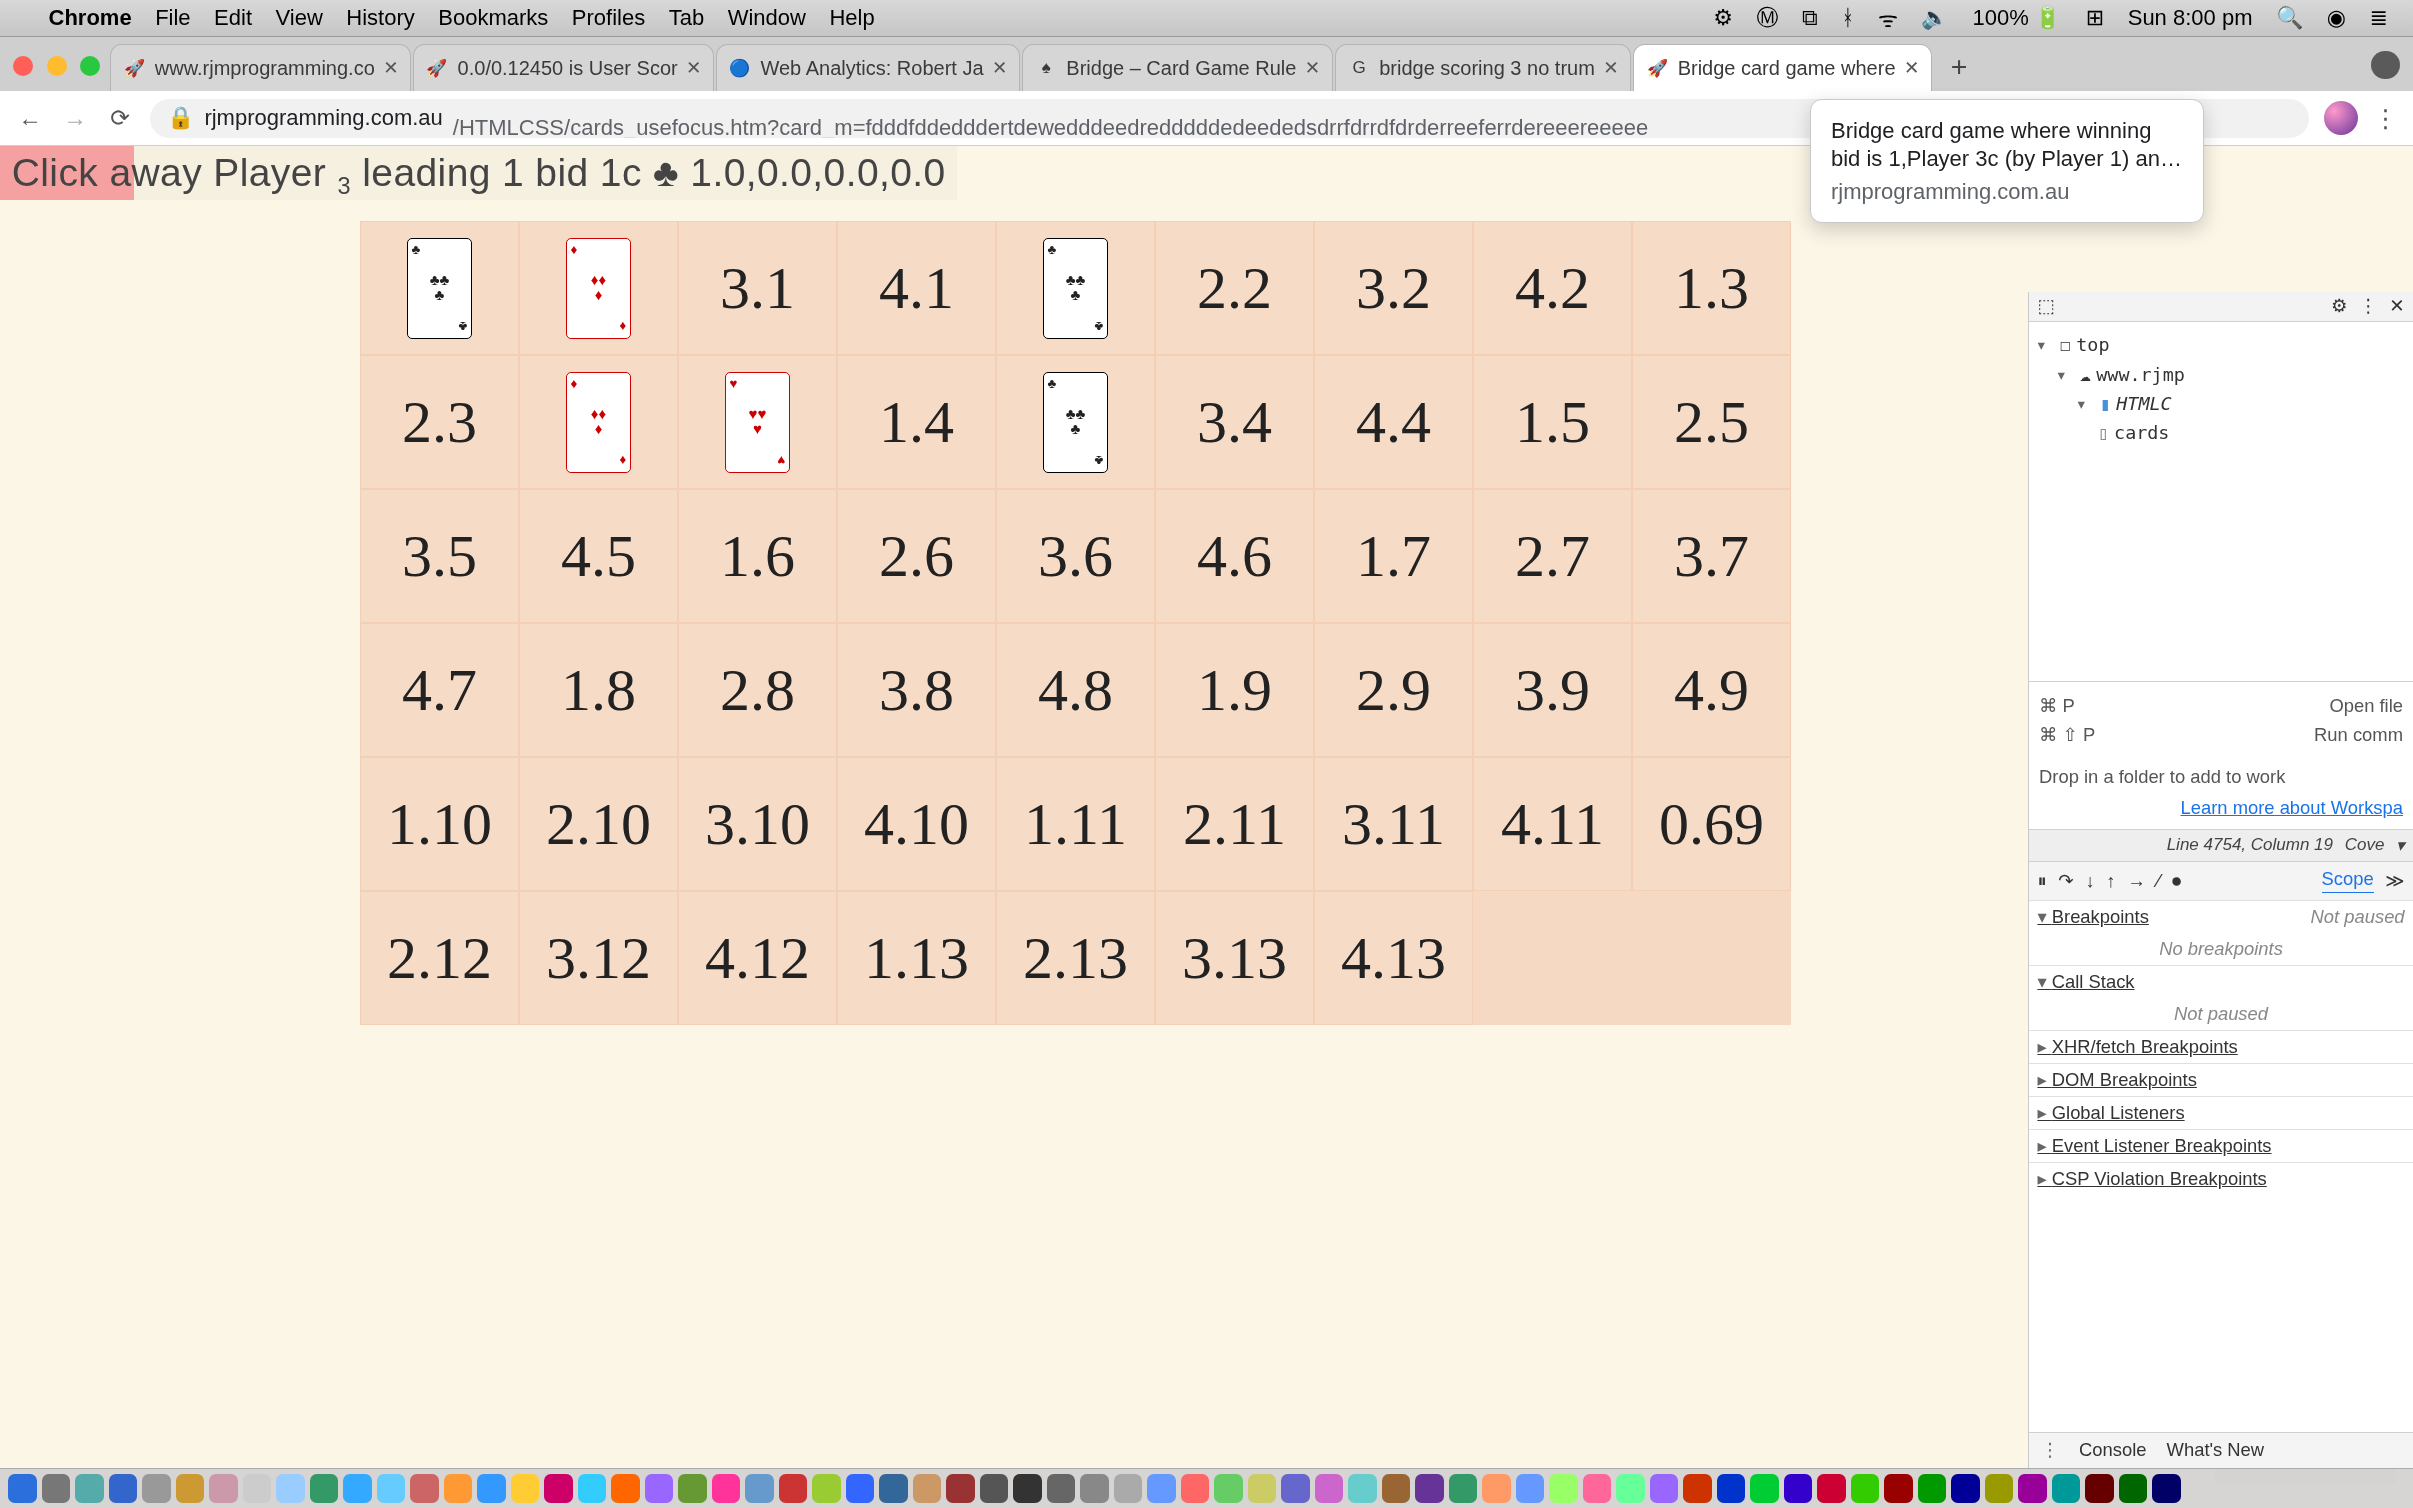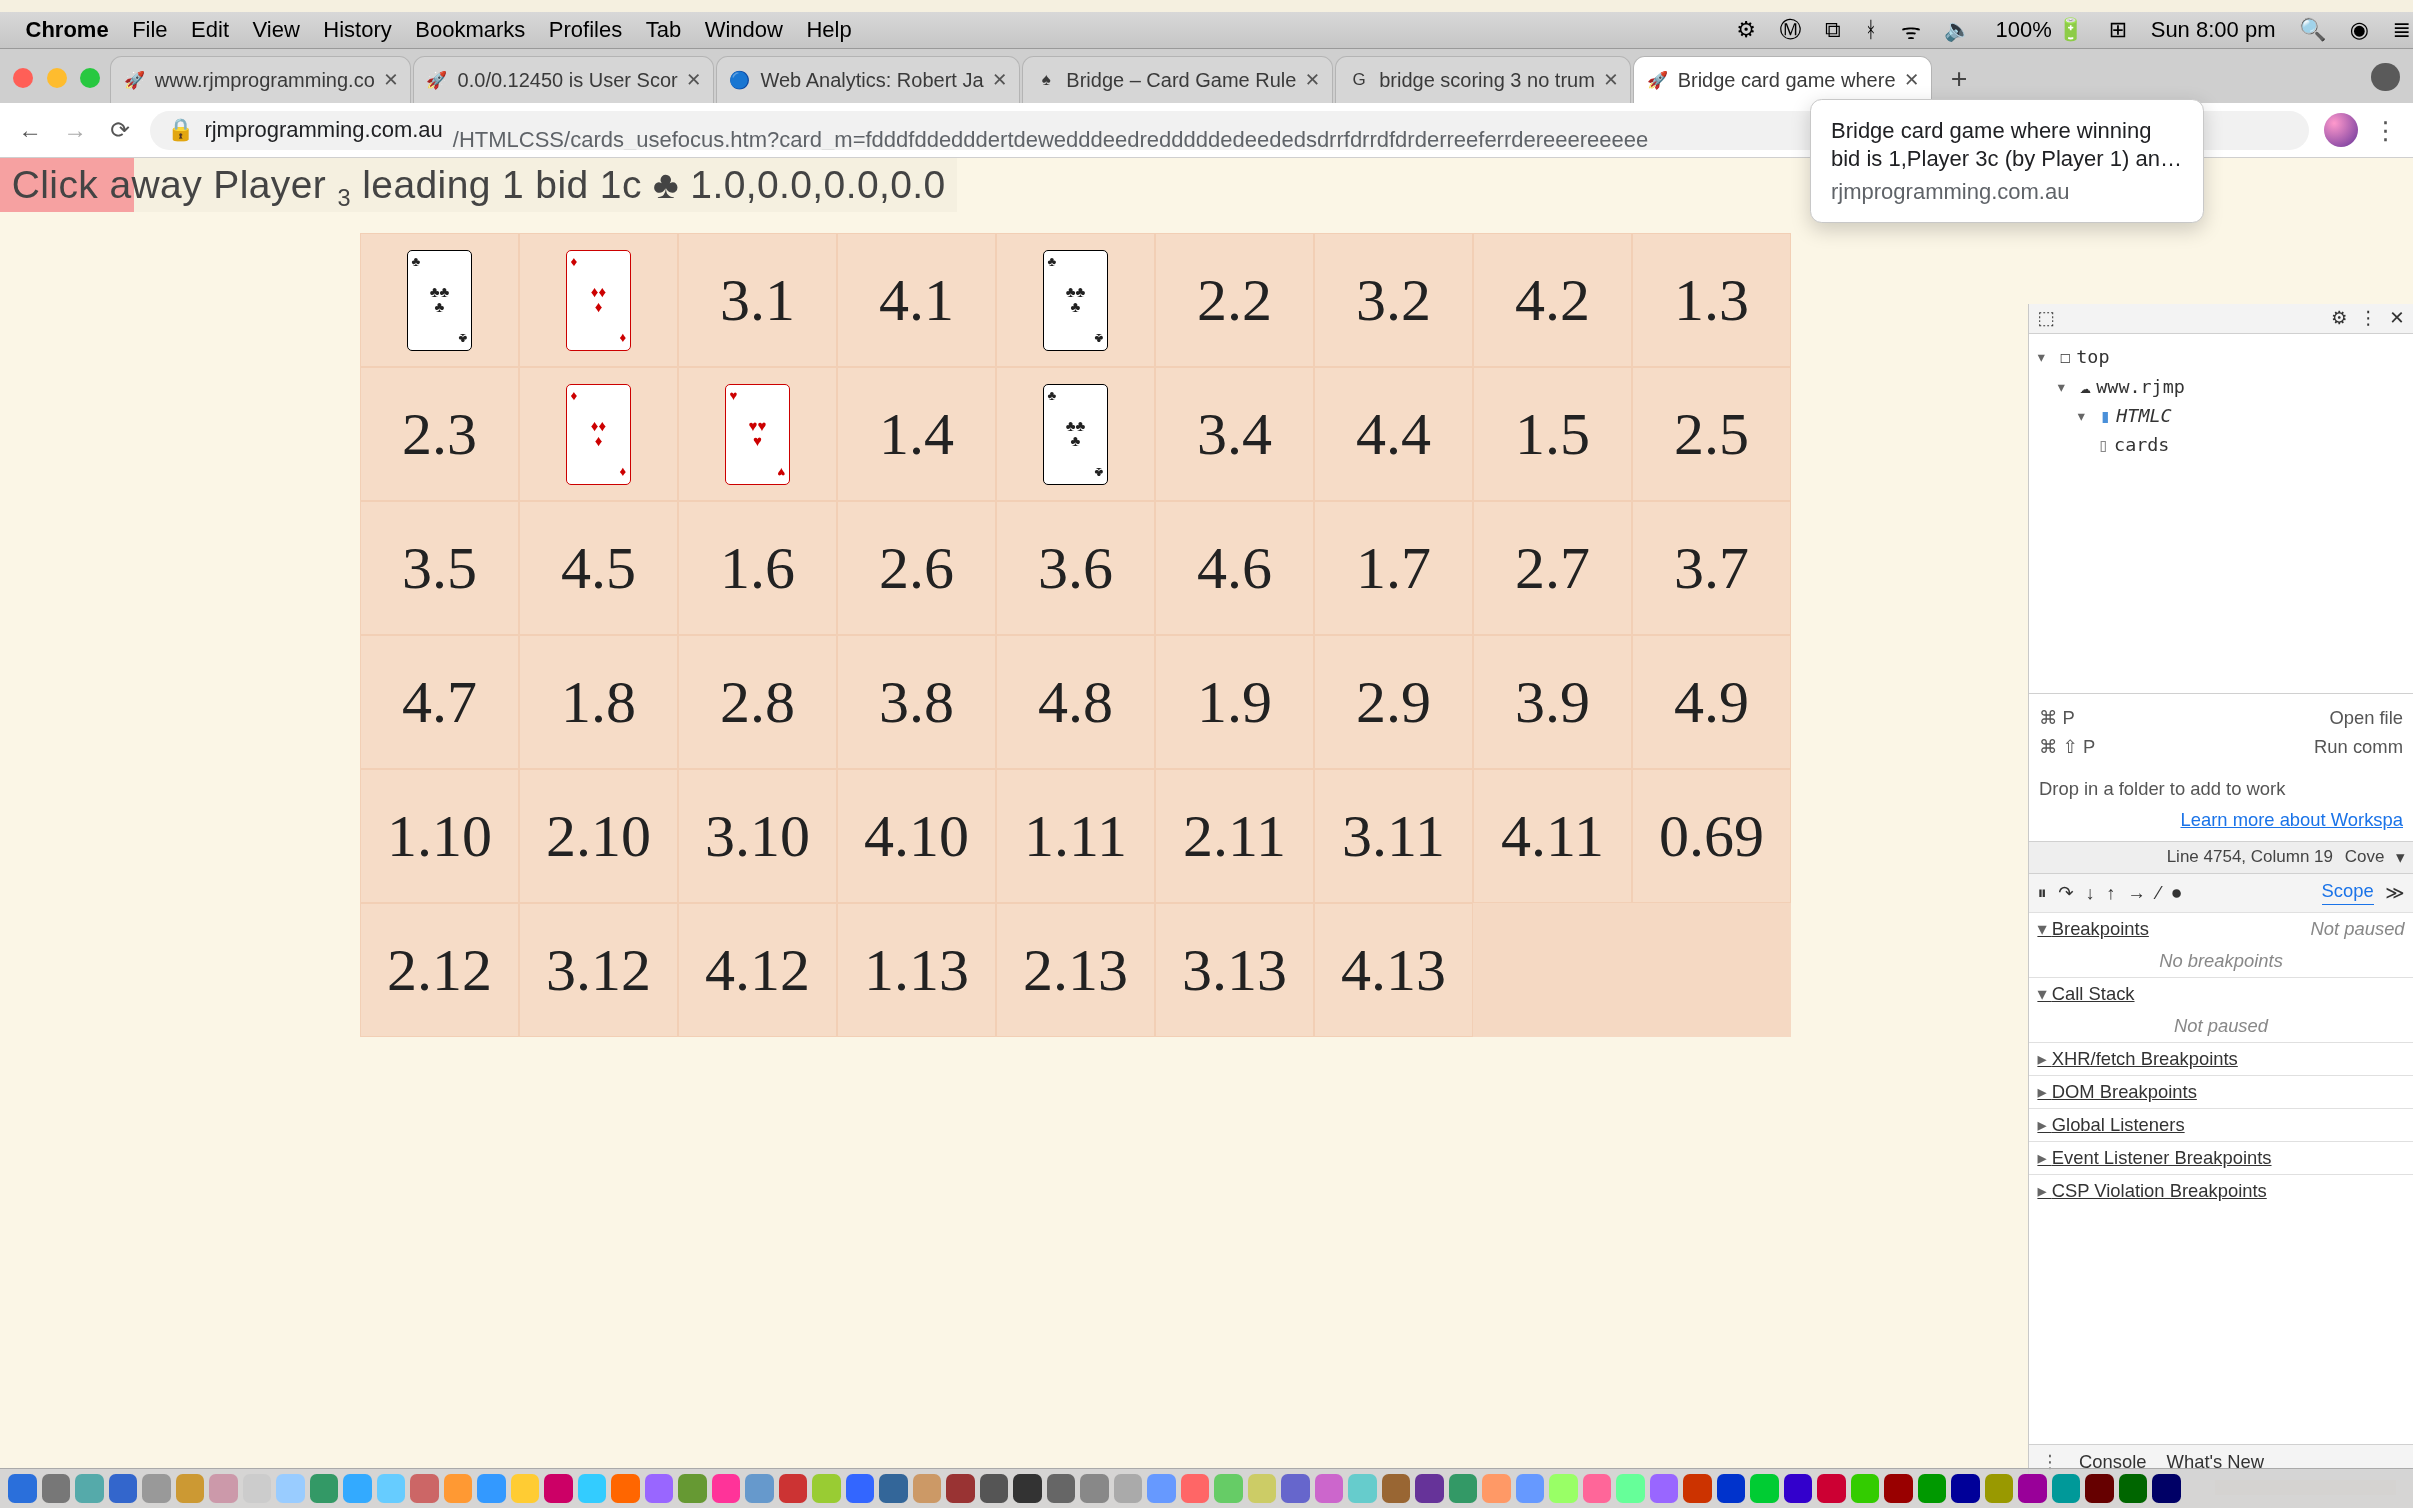--- a/index.html
+++ b/index.html
@@ -12,25 +12,24 @@
     position: relative;
   }
 
   
   .menubar {
     height: 37px;
     background: linear-gradient(#d8d8d8, #c6c6c6);
     border-bottom: 0.8px solid #9a9a9a;
     display: flex;
     align-items: center;
-    padding: 0 2px;
+    padding: 0 25px;
     font-size: 22px;
     color: #000;
     justify-content: space-between;
-    margin-top: 12px;
   }
   .menubar-left, .menubar-right { display: flex; align-items: center; gap: 23.5px; }
   .menubar-left .apple { font-size: 25px; }
   .menubar-left .appname { font-weight: 700; }
   .menubar-right .icon { font-size: 22px; }
   .menubar-right .battery { font-weight: 500; }
 
   
   .tabstrip {
     height: 54px;
@@ -179,21 +178,21 @@
   .dt-filetree .indent3 { padding-left:60px; }
   .dt-filetree .folder::before { content:"▸ "; color:#666; }
   .dt-filetree .folder.open::before { content:"▾ "; }
   .dt-filetree .icon-tiny { display:inline-block; width:15px; text-align:center; margin-right:3.4px; }
   .dt-hints { padding:10px; color:#555; background:#fff; }
   .dt-hints .shortcut { display:flex; justify-content:space-between; padding:3.4px 0; }
   .dt-hints a { color:#1a73e8; }
   .dt-status {
     padding:5px 8.4px; font-size:17px; color:#444;
     background:#eee; border-top:0.8px solid #d0d0d0;
-    display:flex; gap:11.7px; justify-content:flex-end;
+    display:flex; gap:11.7px; justify-content:flex-end;font-style:italic;
   }
   .dt-debugbar {
     display:flex; align-items:center; gap:11.7px;
     padding:6.7px 8.4px; background:#f4f4f4; border-top:0.8px solid #d0d0d0;
     font-size:18.4px;
   }
   .dt-debugbar .spacer { flex:1; }
   .dt-scope { color:#1a73e8; border-bottom:1.7px solid #1a73e8; padding-bottom:1.7px; }
   .dt-panels { flex:1; overflow:auto; background:#fff; }
   .dt-section { border-top:0.8px solid #e0e0e0; }

